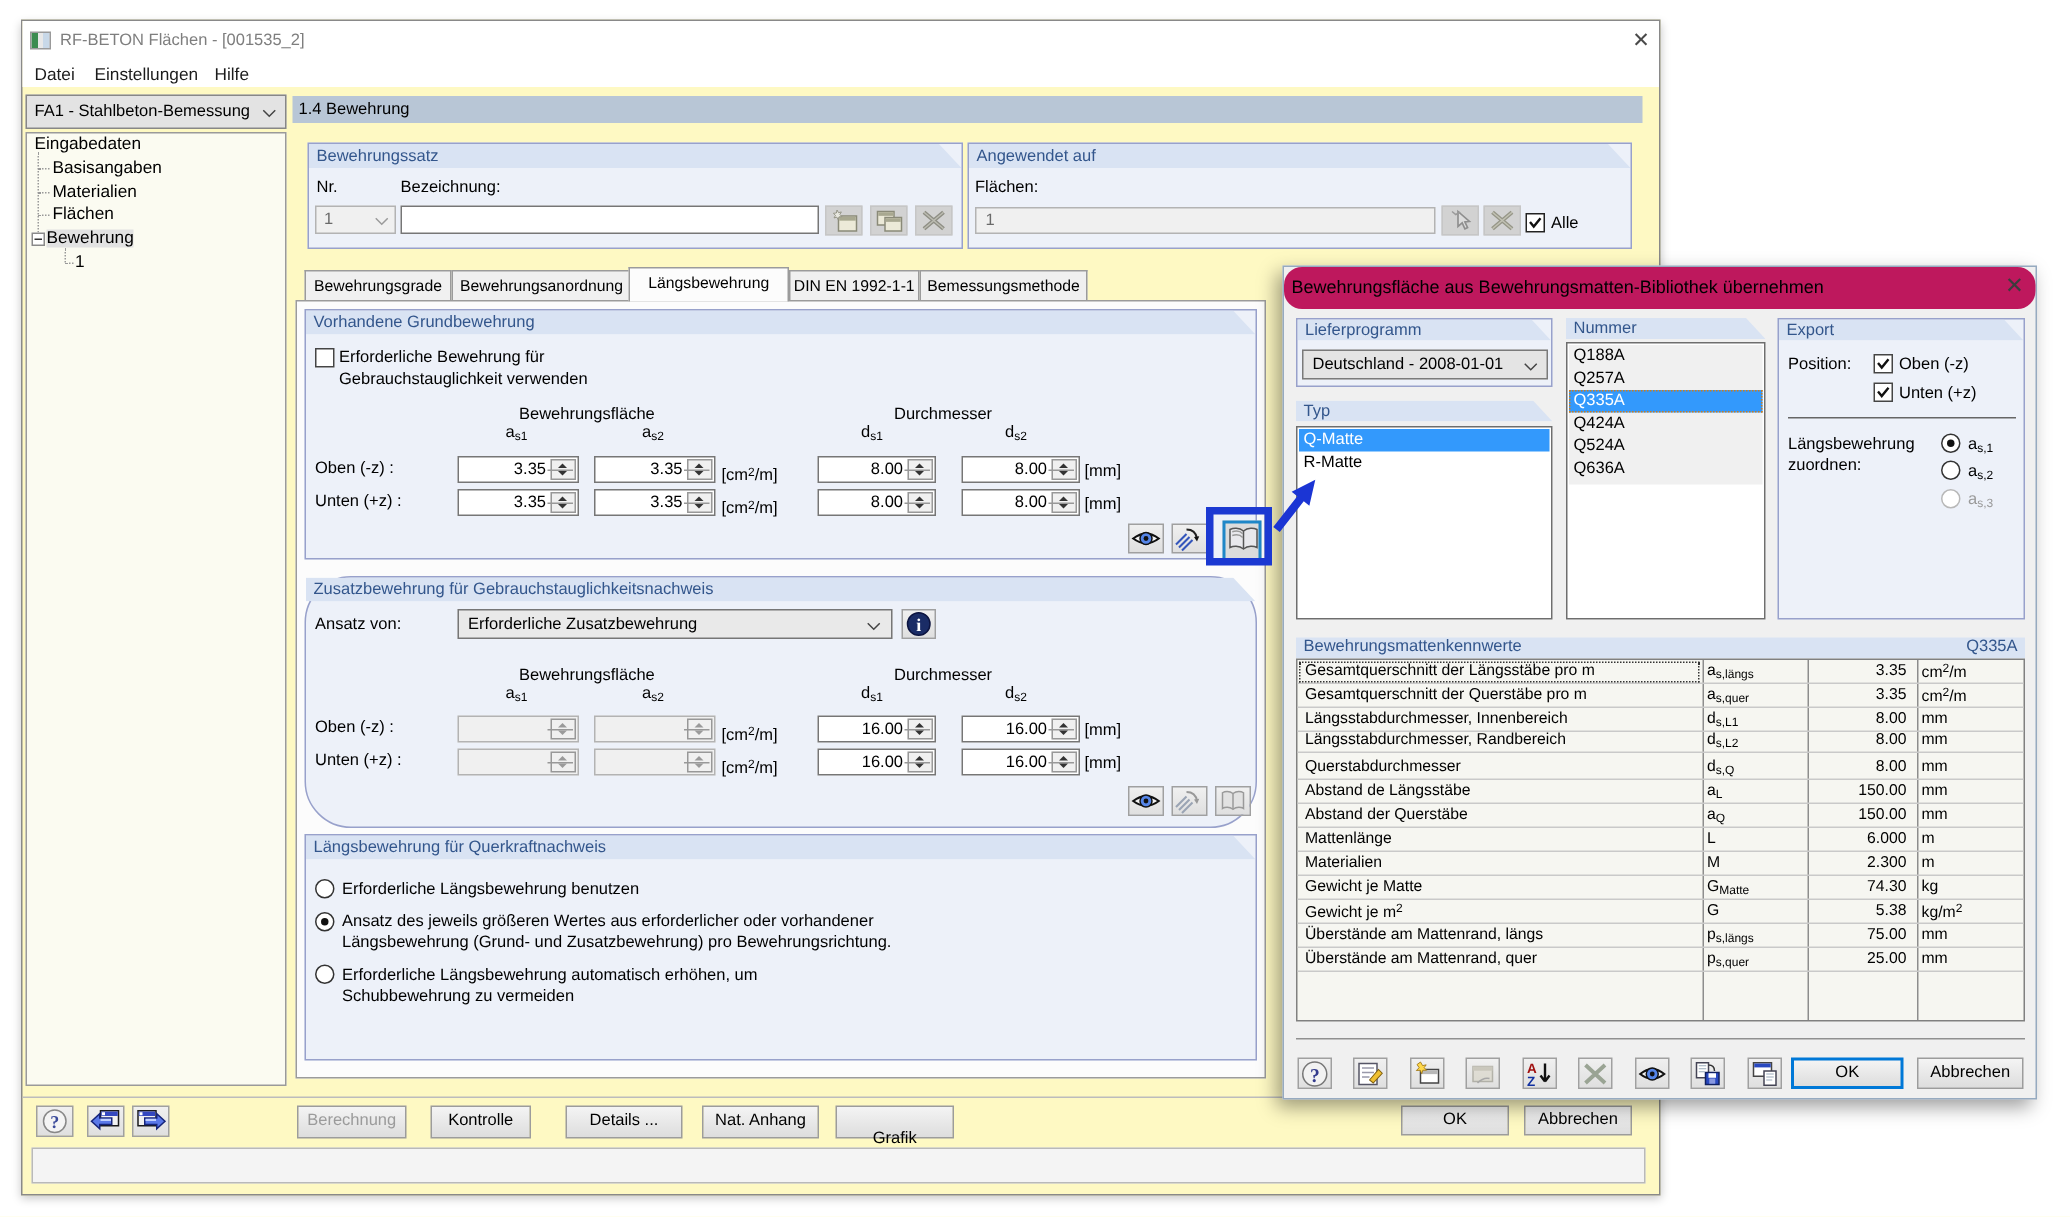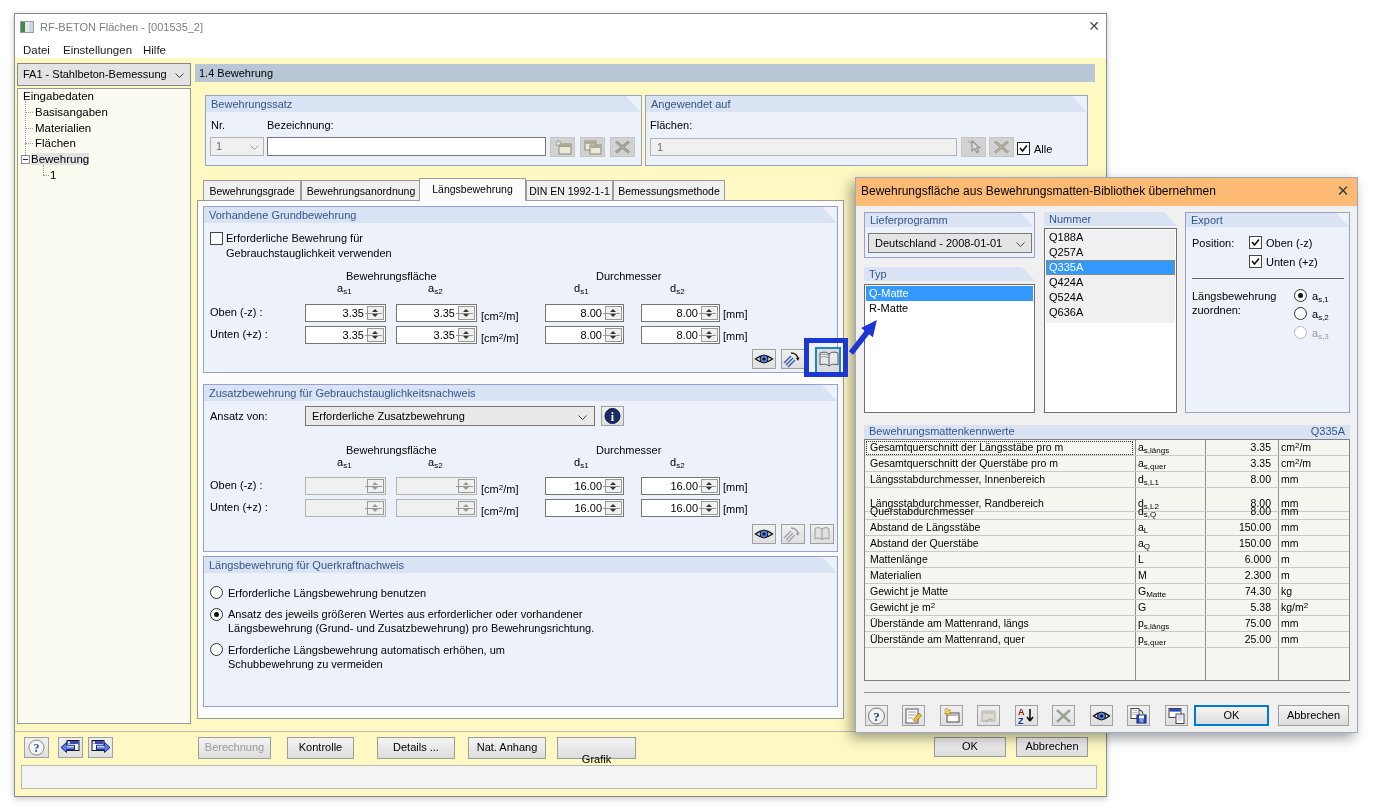--- a/index.html
+++ b/index.html
@@ -50,21 +50,21 @@
 .rad { position:absolute; width:13px; height:13px; background:#fff; border:1px solid #333; border-radius:50%; }
 .rad.sel:before { content:""; position:absolute; left:3px; top:3px; width:5px; height:5px; background:#111; border-radius:50%; }
 
 
 .tab { position:absolute; top:166px; height:20px; background:#f0f0f0; border:1px solid #9b9b9b; border-bottom:none; text-align:center; font-size:10.5px; padding-top:4px; }
 .tab.sel { top:164px; height:23px; background:#fcfcfc; z-index:3; }
 #tabpage { left:182px; top:186px; width:647px; height:519px; background:#fcfcfc; border:1px solid #9b9b9b; }
 
 
 #dlg { left:855px; top:177px; width:503px; height:556px; background:#f0f0f0; border:1px solid #96aac0; box-shadow:-4px 5px 12px rgba(0,0,0,0.38); z-index:10; }
-#dlgtitle { left:0; top:0; width:100%; height:28px; background:#fdba74; }
+#dlgtitle { left:0; top:0; width:100%; height:28px; background:#be185d;border-radius:12px; }
 #dlgtitle span { position:absolute; left:5px; top:6px; font-size:12px; color:#000; }
 #dlgx { position:absolute; left:480px; top:6px; width:14px; height:14px; color:#3c3c3c; font-size:15px; line-height:14px; text-align:center; }
 
 .list { position:absolute; background:#fff; border:1px solid #6e6e6e; }
 .li { position:absolute; left:1px; right:1px; height:15px; font-size:11px; padding-left:3px; line-height:15px; white-space:nowrap; }
 .li.sel { background:#3399fc; color:#fff; }
 
 
 #tbl { position:absolute; left:8px; top:261px; width:486px; height:242px; background:#f6f6f1; border:1px solid #808080; font-size:10.5px; }
 .trow { position:absolute; left:0; width:100%; height:16px; border-bottom:1px solid #c9c9c9; }
@@ -267,21 +267,21 @@
     </div>
     <div class="ibtn" style="left:611px;top:140px;width:26px;height:27px;border:2px solid #1f87c8;background:#dcdcdc;">
       <svg width="24" height="22">
             <path d="M12 5 C9 2.5 5 3 3 4 L3 16 C5 15 9 14.5 12 17 C15 14.5 19 15 21 16 L21 4 C19 3 15 2.5 12 5 Z" fill="#e8e8ec" stroke="#555"></path>
             <path d="M12 5 L12 17" stroke="#555"></path>
             <path d="M4.5 5.5 C7 4.8 10 5.2 11.5 6.8 M4.5 8 C7 7.3 10 7.7 11.5 9.3" stroke="#999" fill="none"></path>
           </svg>
     </div>
   </div>
 
-  <div class="grp" style="left:188px;top:370px;width:635px;height:168px;">
+  <div class="grp" style="left:188px;top:370px;width:635px;height:168px;border-radius:31px;">
     <div class="grph">Zusatzbewehrung für Gebrauchstauglichkeitsnachweis</div>
     <span class="lbl" style="left:6px;top:25px;">Ansatz von:</span>
     <div class="fld" style="left:101px;top:21px;width:290px;height:20px;background:#e9e9e9;border-color:#767676;">
       <span style="position:absolute;left:6px;top:3px;">Erforderliche Zusatzbewehrung</span>
       <svg class="abs" style="right:7px;top:8px;" width="9" height="6">
             <path d="M0.5 0.5 L4.5 4.5 L8.5 0.5" stroke="#444" fill="none"></path>
           </svg>
     </div>
     <div class="ibtn" style="left:397px;top:21px;width:23px;height:20px;">
       <svg width="21" height="18">
@@ -490,21 +490,21 @@
           <span class="tc2">a<sub>s,quer</sub></span>
           <span class="tc3">3.35</span>
           <span class="tc4">cm<sup>2</sup>/m</span>
         </div>
     <div class="trow" style="top:32px;">
           <span class="tc1">Längsstabdurchmesser, Innenbereich</span>
           <span class="tc2">d<sub>s,L1</sub></span>
           <span class="tc3">8.00</span>
           <span class="tc4">mm</span>
         </div>
-    <div class="trow" style="top:56px;text-decoration:underline;">
+    <div class="trow" style="top:46px;text-decoration:underline;">
           <span class="tc1">Längsstabdurchmesser, Randbereich</span>
           <span class="tc2">d<sub>s,L2</sub></span>
           <span class="tc3">8.00</span>
           <span class="tc4">mm</span>
         </div>
     <div class="trow" style="top:64px;">
           <span class="tc1">Querstabdurchmesser</span>
           <span class="tc2">d<sub>s,Q</sub></span>
           <span class="tc3">8.00</span>
           <span class="tc4">mm</span>

